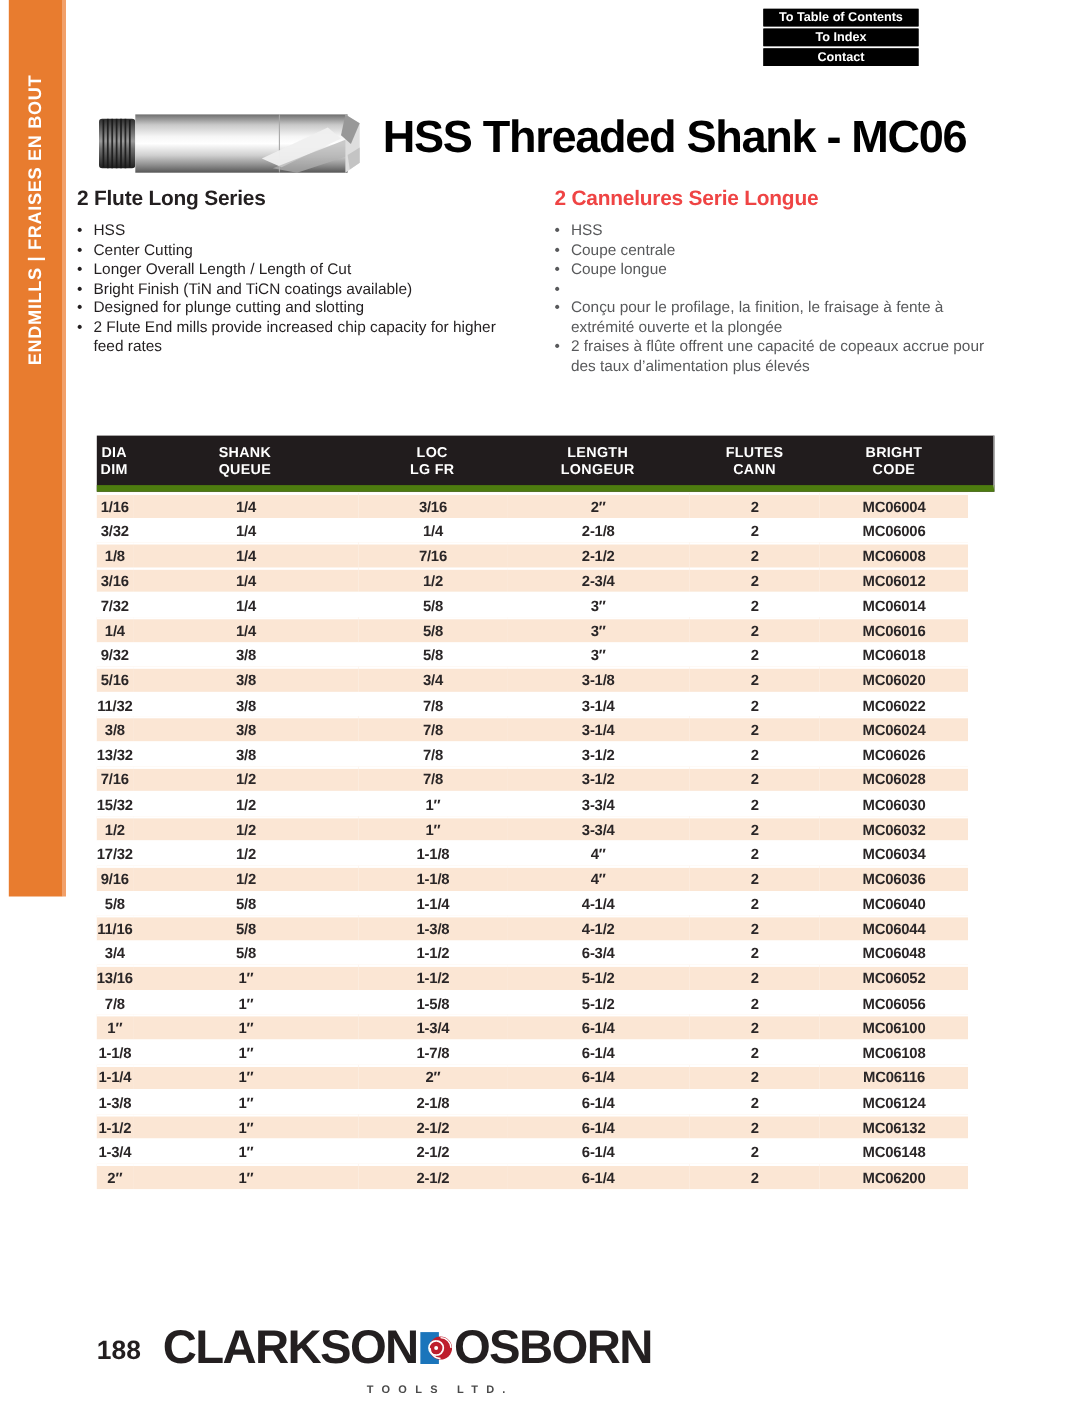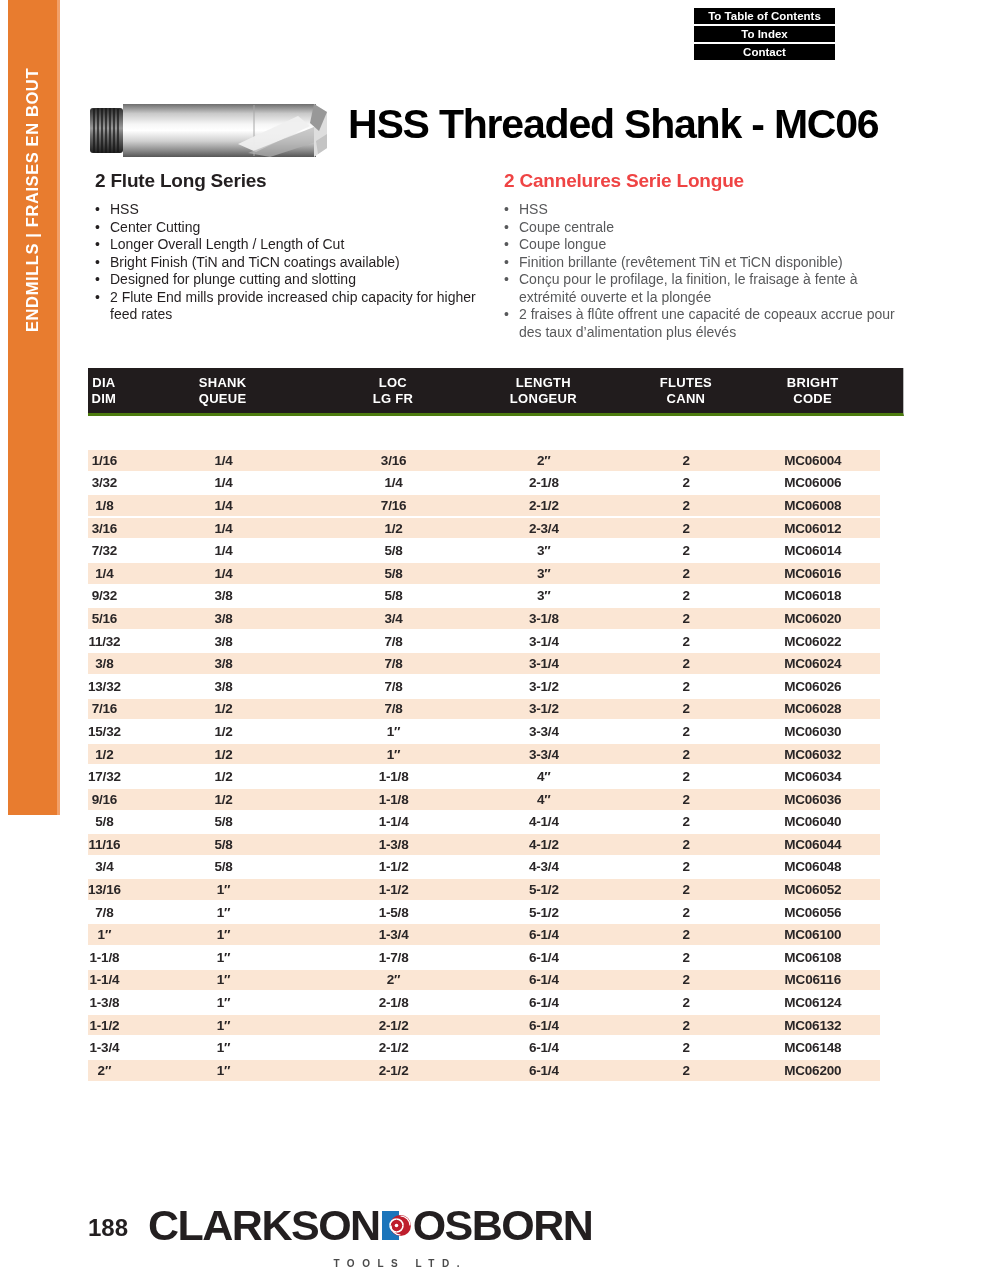--- a/index.html
+++ b/index.html
@@ -27,35 +27,35 @@
 
   
   .product-image { position:absolute; left:88px; top:101px; width:242px; height:60px; }
   .page-title {
     position:absolute; left:348px; top:101px; font-size:41px; font-weight:bold;
     color:#000000; letter-spacing:-1.2px; white-space:nowrap;
   }
 
   
   .section { position:absolute; top:170px; }
-  .section-en { left:95px; width:408px; }
+  .section-en { left:70px; width:408px; }
   .section-fr { left:504px; width:392px; }
   .section h2 { margin:0 0 9px 0; font-size:19px; font-weight:bold; letter-spacing:-0.2px; }
   .section-en h2 { color:#231F20; }
   .section-fr h2 { color:#ef4444; }
   ul.bullets { list-style:none; margin:0; padding:0; font-size:14px; line-height:17.5px; }
   .section-en .bullets { color:#231F20; }
   .section-fr .bullets { color:#58595B; }
   .bullets li { display:flex; }
   .bullets .dot { width:15px; flex:none; }
 
   
   .table-header {
-    position:absolute; left:88px; top:368px; width:815px; height:45px;
-    background:#211C1D; border-right:1px solid #b9b9b9; border-bottom:3px solid #4d7c0f;
+    position:absolute; left:88px; top:396px; width:815px; height:45px;
+    background:#211C1D; border-right:1px solid #b9b9b9; border-bottom:6px solid #4d7c0f;
   }
   .table-header-grid { width:792px; height:100%; display:flex; align-items:center; }
   .th-cell { text-align:center; color:#fff; font-weight:bold; font-size:13px; line-height:16px; letter-spacing:0.3px; }
   .th-cell span { display:block; }
   .c0 { width:4%; } .c1 { width:26%; } .c2 { width:17%; }
   .c3 { width:21%; } .c4 { width:15%; } .c5 { width:17%; }
 
   table.spec { position:absolute; left:88px; top:448px; width:792px; border-collapse:separate; border-spacing:0; }
   table.spec td {
     height:20.6px; padding:0; text-align:center; vertical-align:middle;
@@ -172,21 +172,20 @@
         <li>
           <span class="dot">•</span>
           <span>Coupe centrale</span>
         </li>
         <li>
           <span class="dot">•</span>
           <span>Coupe longue</span>
         </li>
         <li>
           <span class="dot">•</span>
-          <span>Finition brillante (revêtement TiN et TiCN disponible)</span>
         </li>
         <li>
           <span class="dot">•</span>
           <span>Conçu pour le profilage, la finition, le fraisage à fente à extrémité ouverte et la plongée</span>
         </li>
         <li>
           <span class="dot">•</span>
           <span>2 fraises à flûte offrent une capacité de copeaux accrue pour des taux d’alimentation plus élevés</span>
         </li>
       </ul>
@@ -372,21 +371,21 @@
           <td>5/8</td>
           <td>1-3/8</td>
           <td>4-1/2</td>
           <td>2</td>
           <td>MC06044</td>
         </tr>
         <tr class="">
           <td>3/4</td>
           <td>5/8</td>
           <td>1-1/2</td>
-          <td>4-3/4</td>
+          <td>6-3/4</td>
           <td>2</td>
           <td>MC06048</td>
         </tr>
         <tr class="shaded">
           <td>13/16</td>
           <td>1″</td>
           <td>1-1/2</td>
           <td>5-1/2</td>
           <td>2</td>
           <td>MC06052</td>

